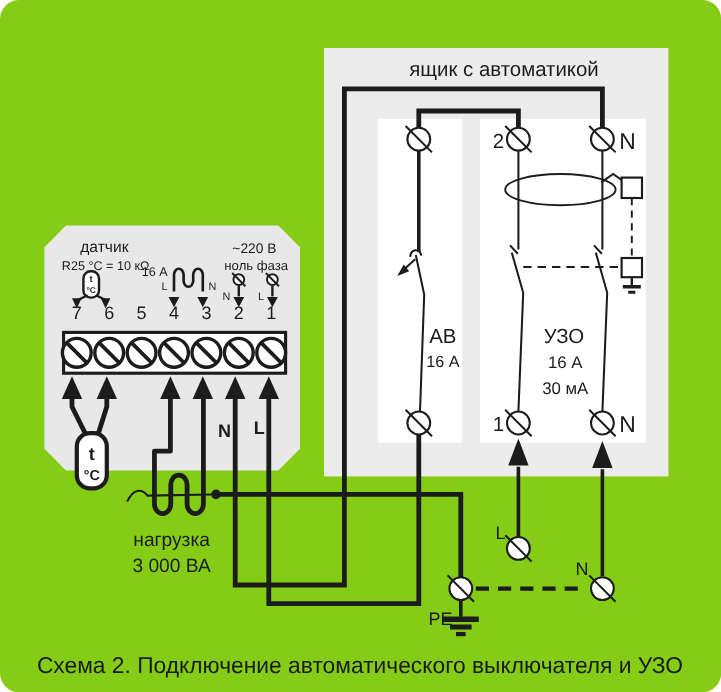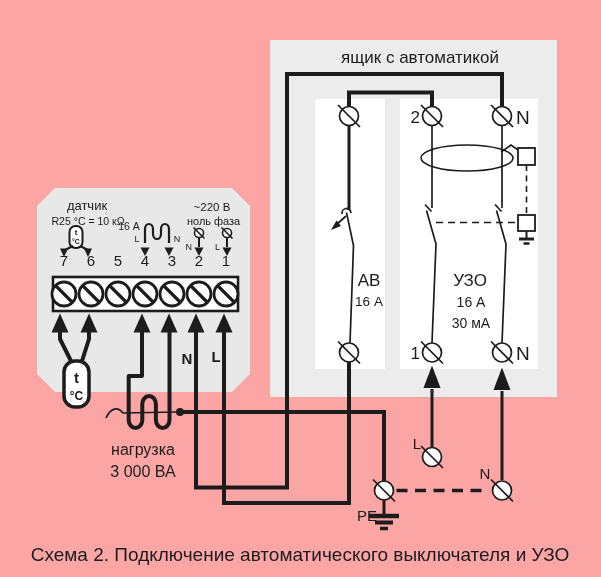--- a/index.html
+++ b/index.html
@@ -1,17 +1,17 @@
 <!DOCTYPE html>
 <html><head>
 <meta charset="utf-8">
 <style>
   html,body{margin:0;padding:0;background:#ffffff;}
-  .stage{position:relative;width:601px;height:577px;background:#fca5a5;overflow:hidden;
-         font-family:"Liberation Sans","DejaVu Sans",sans-serif;}
+  .stage{position:relative;width:601px;height:577px;background:#84cc16;overflow:hidden;
+         font-family:"Liberation Sans","DejaVu Sans",sans-serif;border-radius:16px;}
   svg text{font-family:"Liberation Sans","DejaVu Sans",sans-serif;fill:#1c1c1c;}
   .thin{stroke:#1c1c1c;stroke-width:1.7;fill:none;}
   .thick{stroke:#1c1c1c;stroke-width:4;fill:none;}
   .term{stroke:#1c1c1c;stroke-width:1.7;fill:#ffffff;}
   .screw{stroke:#1c1c1c;stroke-width:2.8;fill:#ffffff;}
   .blk{fill:#1c1c1c;}
 </style>
 </head>
 <body>
 

